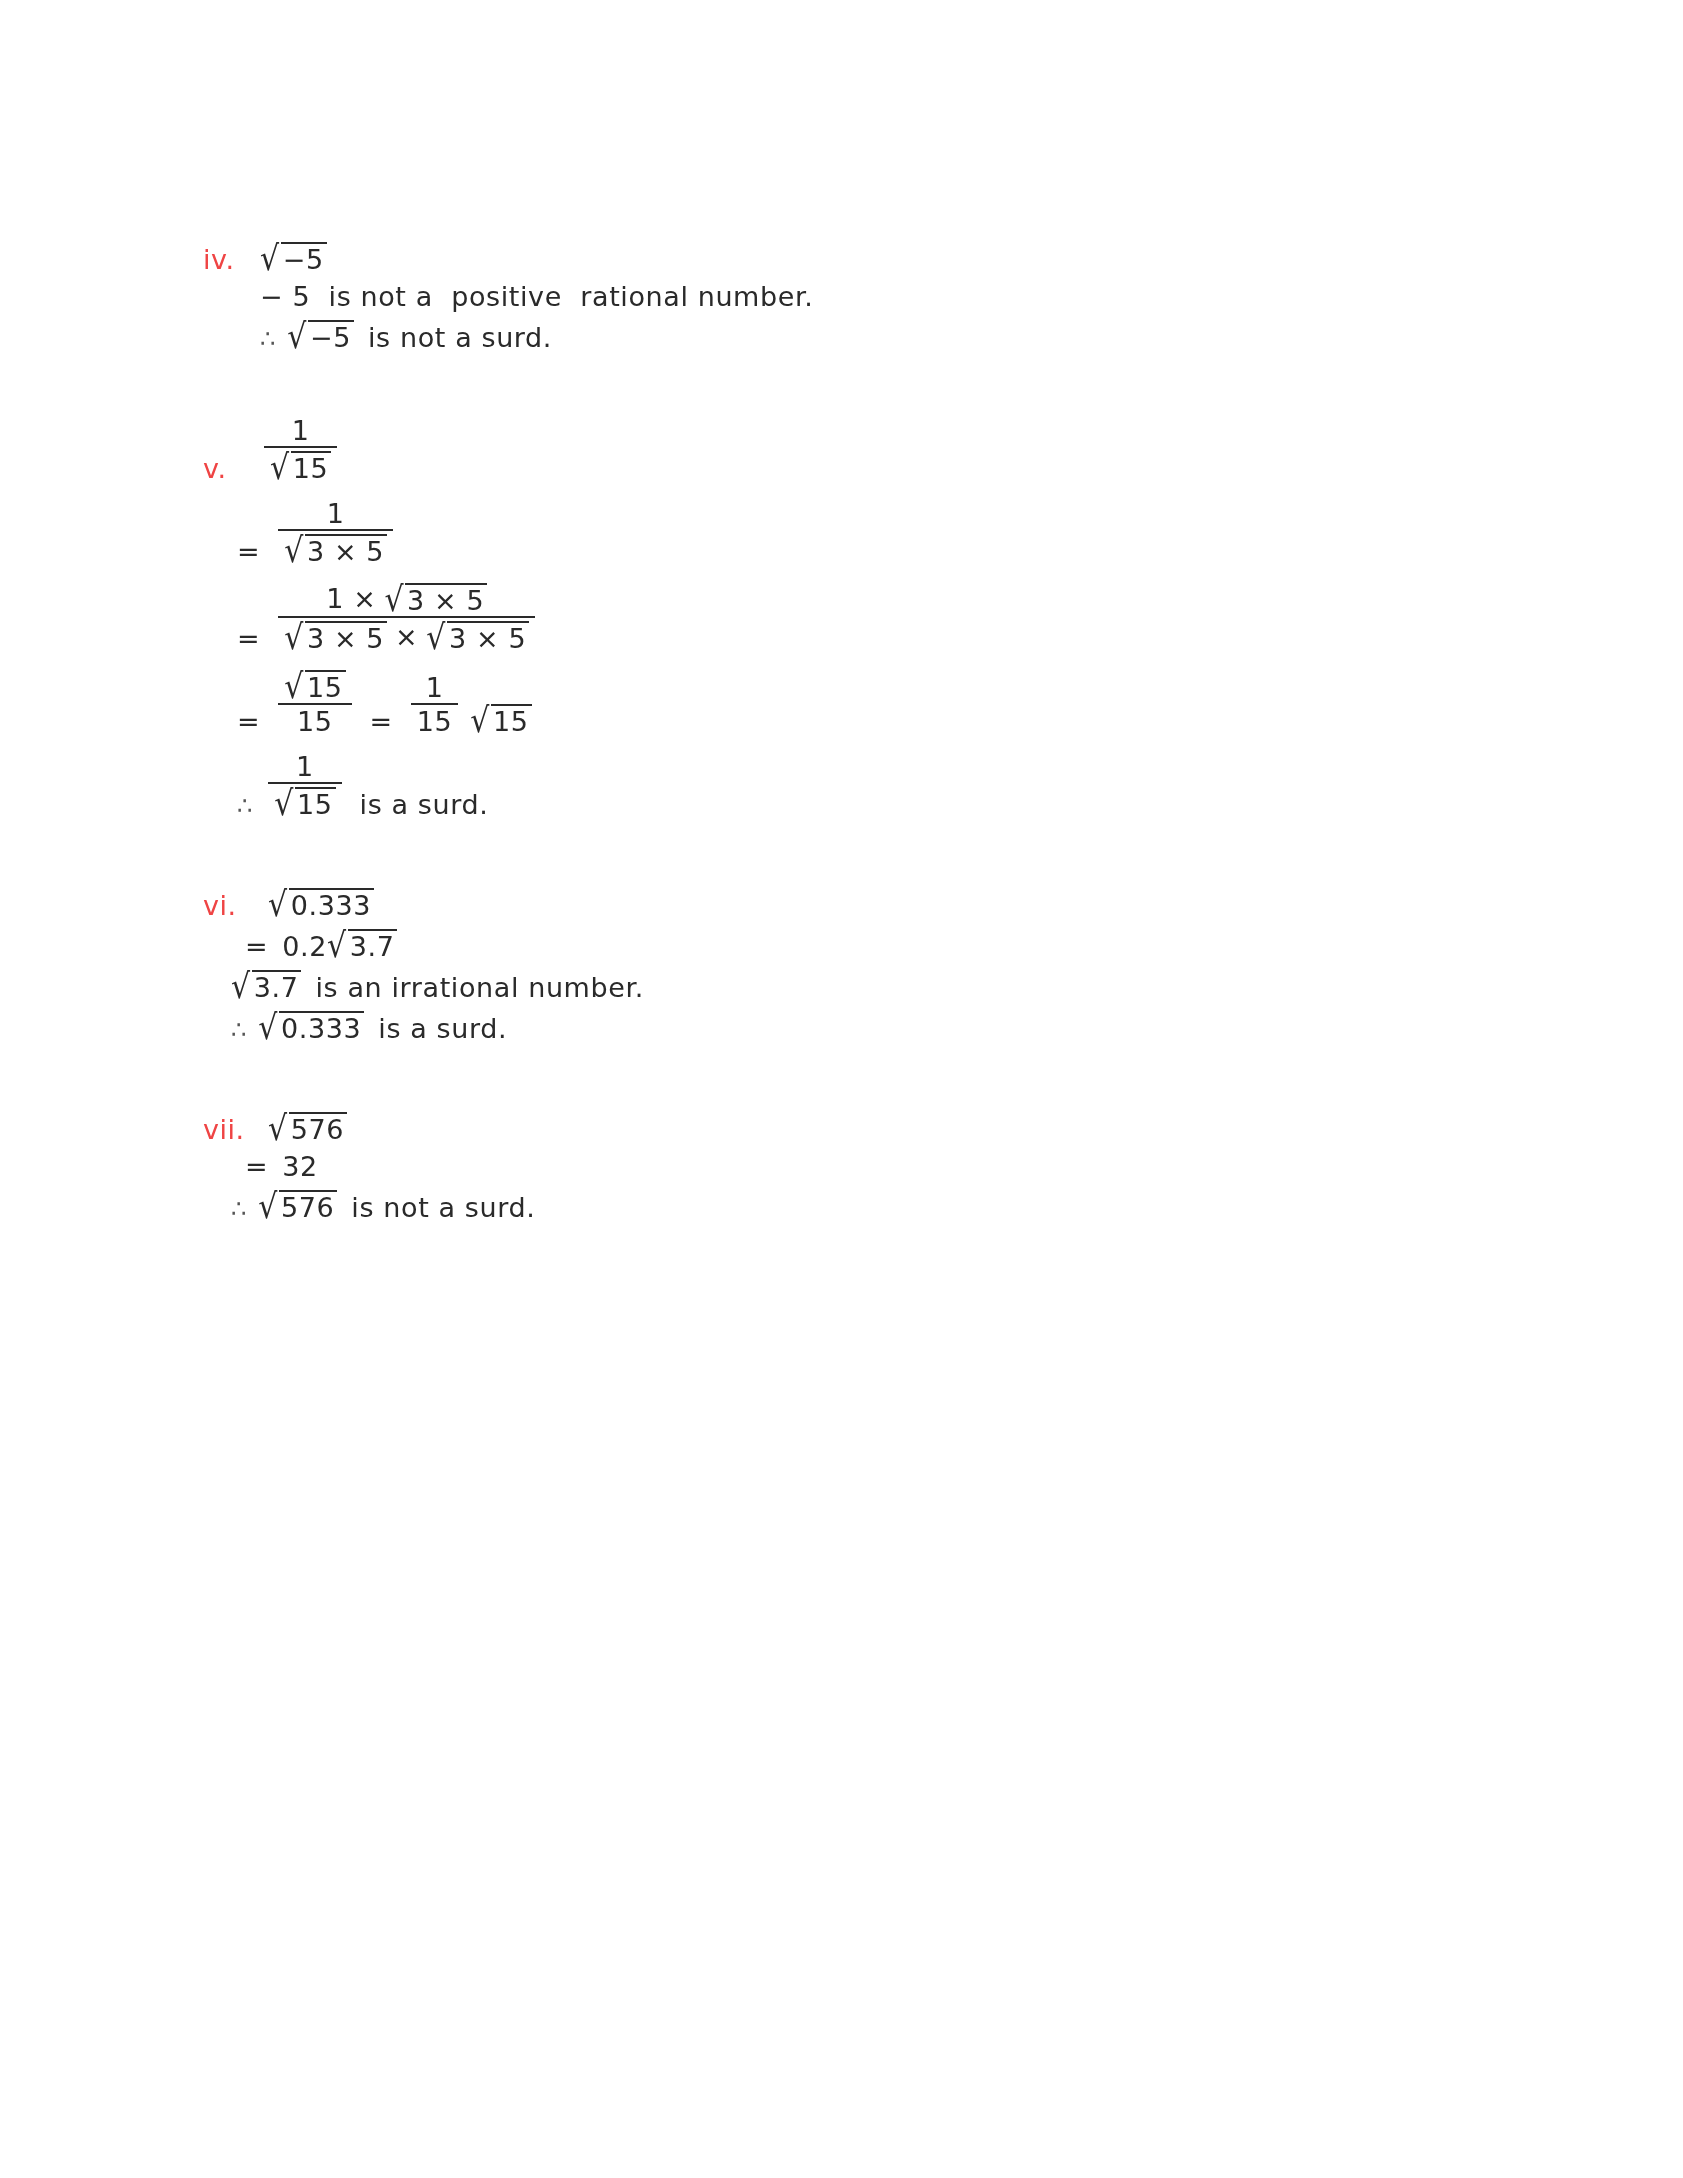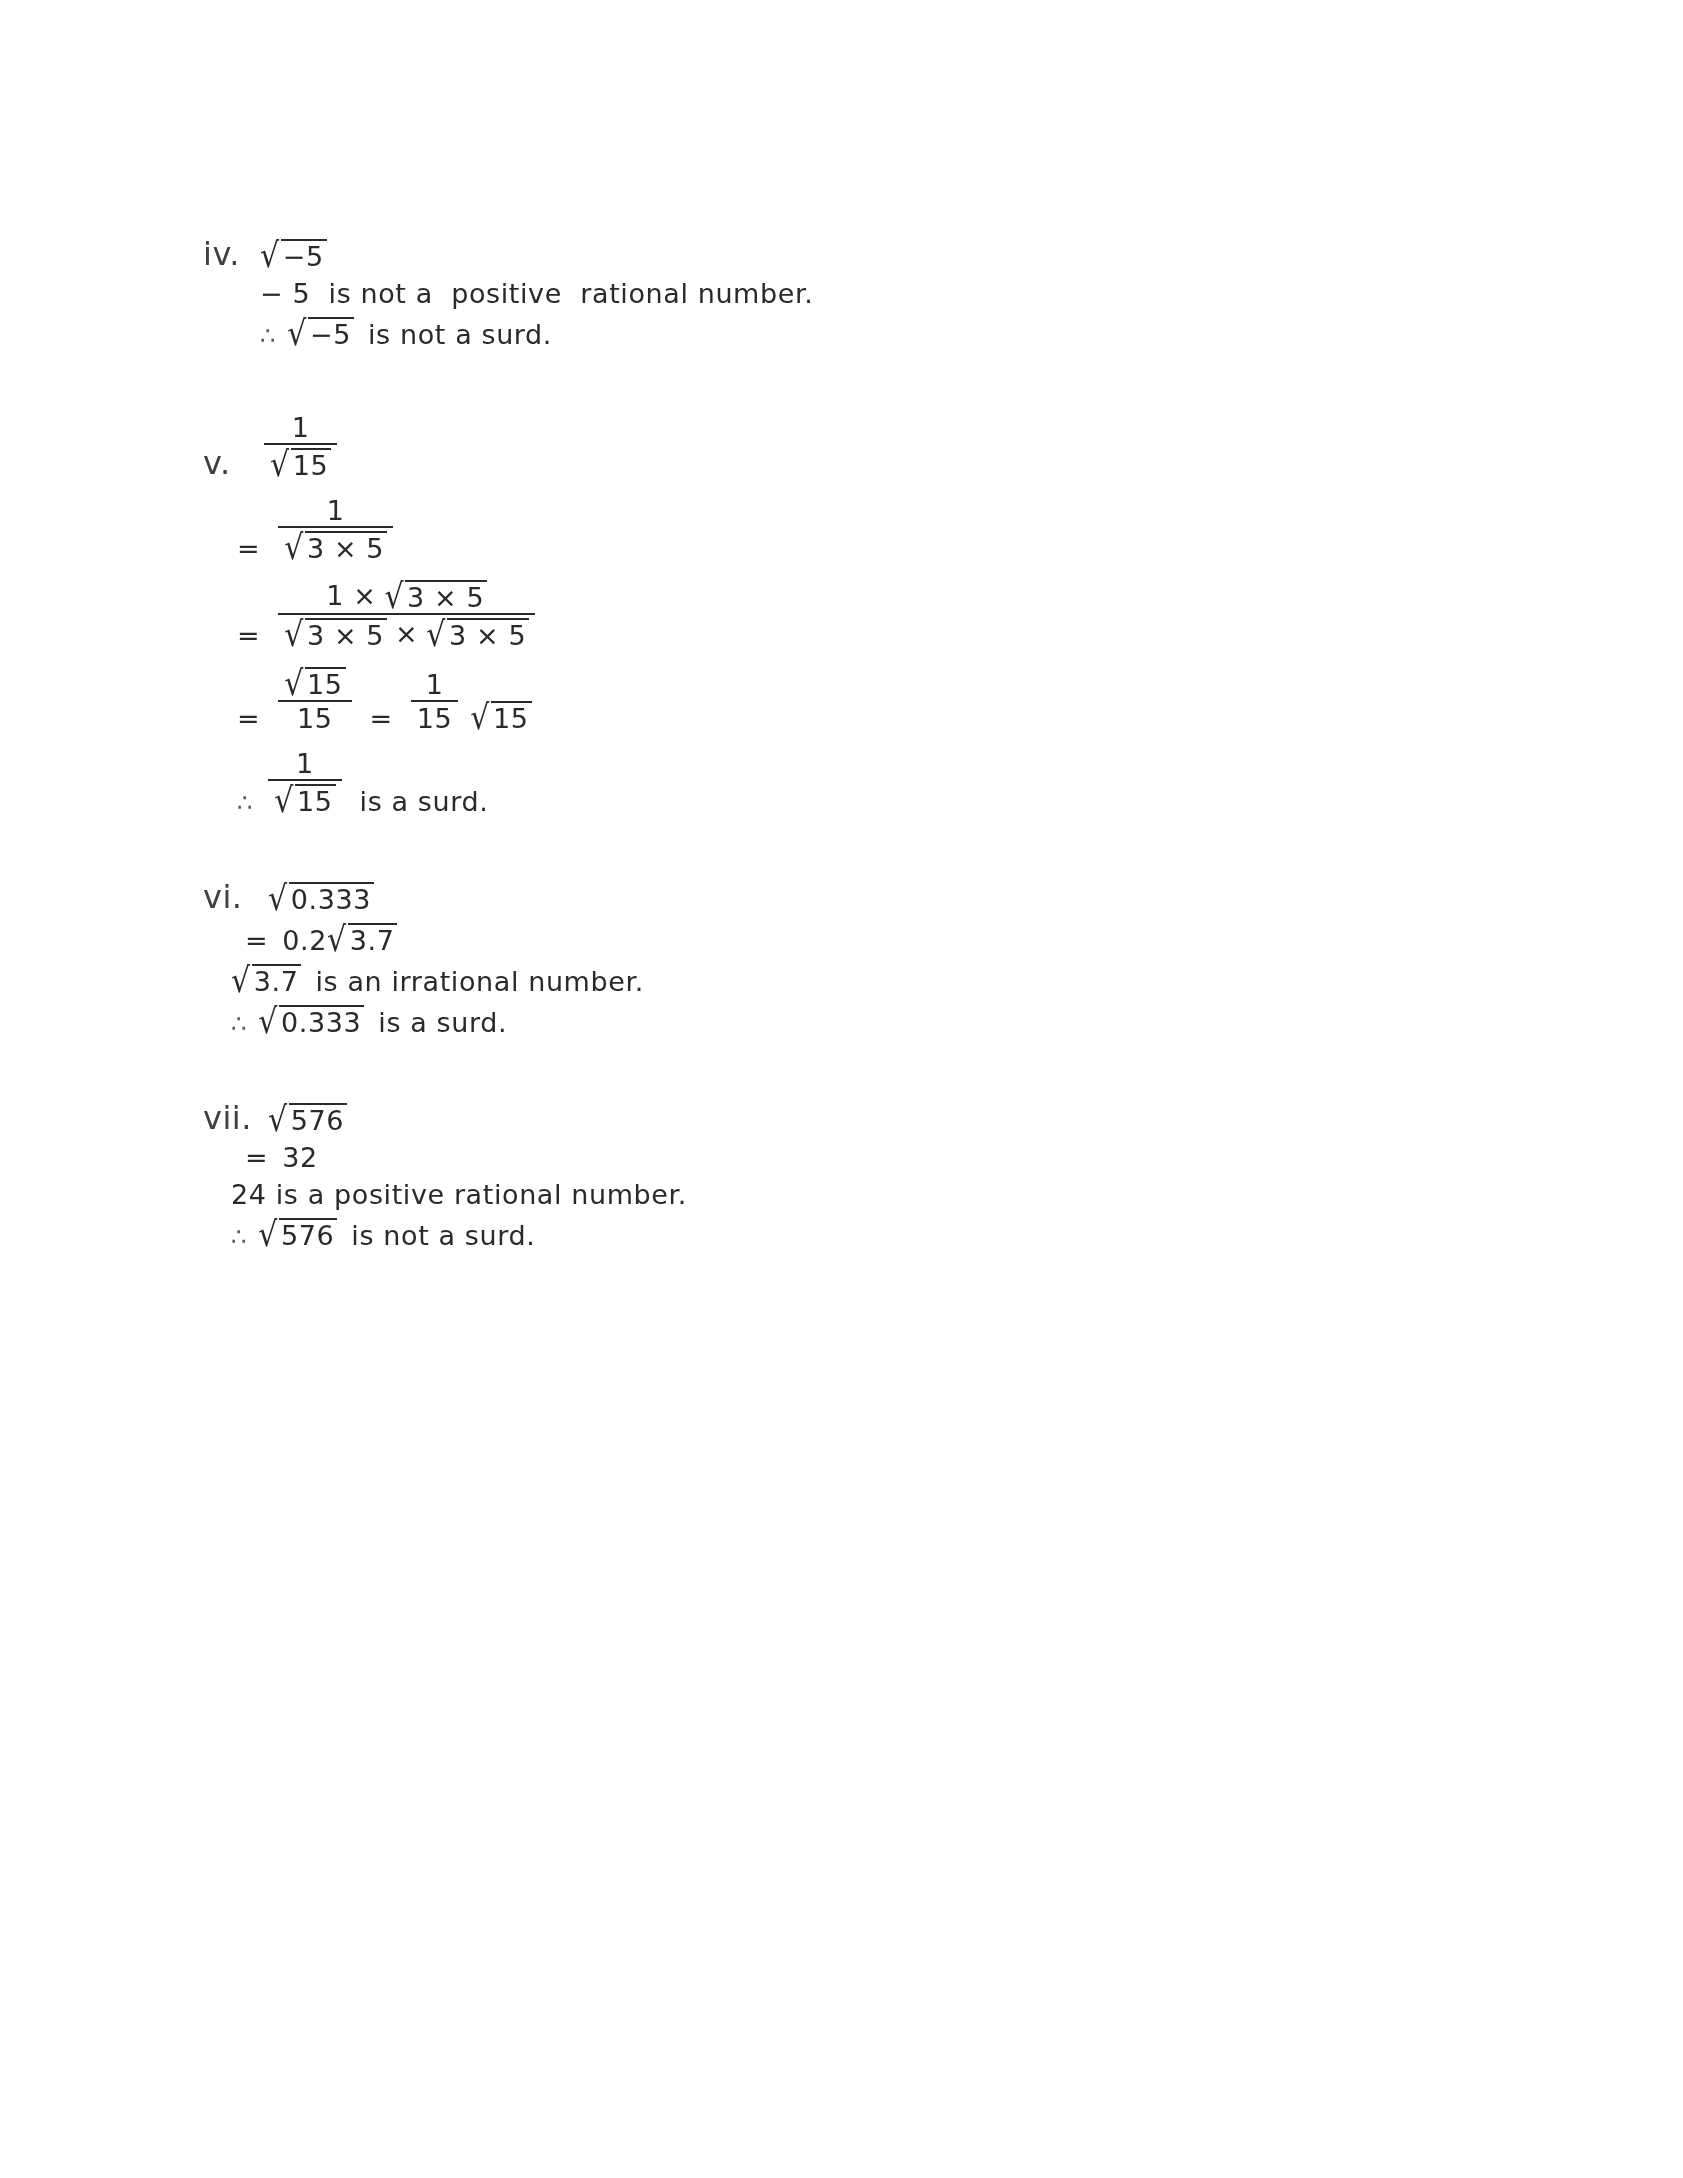--- a/index.html
+++ b/index.html
@@ -40,24 +40,25 @@
     font-size: 27px;
     line-height: 1.0;
     letter-spacing: 0.6px;
     color: #2a2a2a;
     margin-bottom: 10px;
   }
 
   .marker {
     display: inline-block;
     min-width: 57px;
-    font-size: 32px;
+    font-size: 27px;
     letter-spacing: 0.5px;
-    color: #404040;
+    color: #ef4444;
     flex: 0 0 auto;
+    margin-top: 8px;
   }
   .marker.wide { min-width: 65px; }
 
   .indent-1 { padding-left: 57px; }
   .indent-2 { padding-left: 34px; }
   .indent-3 { padding-left: 42px; }
   .indent-4 { padding-left: 28px; }
 
   .eqsign {
     display: inline-block;
@@ -320,23 +321,20 @@
           <span class="sign">√</span>
           <span class="radicand">576</span>
         </span>
       </div>
 
       <div class="line indent-3">
         <span class="eqsign">=</span>
         <span class="txt">32</span>
       </div>
 
-      <div class="line indent-4">
-        <span class="txt">24 is a positive rational number.</span>
-      </div>
 
       <div class="line indent-4">
         <span class="therefore">∴</span>
         <span class="rad">
           <span class="sign">√</span>
           <span class="radicand">576</span>
         </span>
         <span class="txt trail">is not a surd.</span>
       </div>
 

